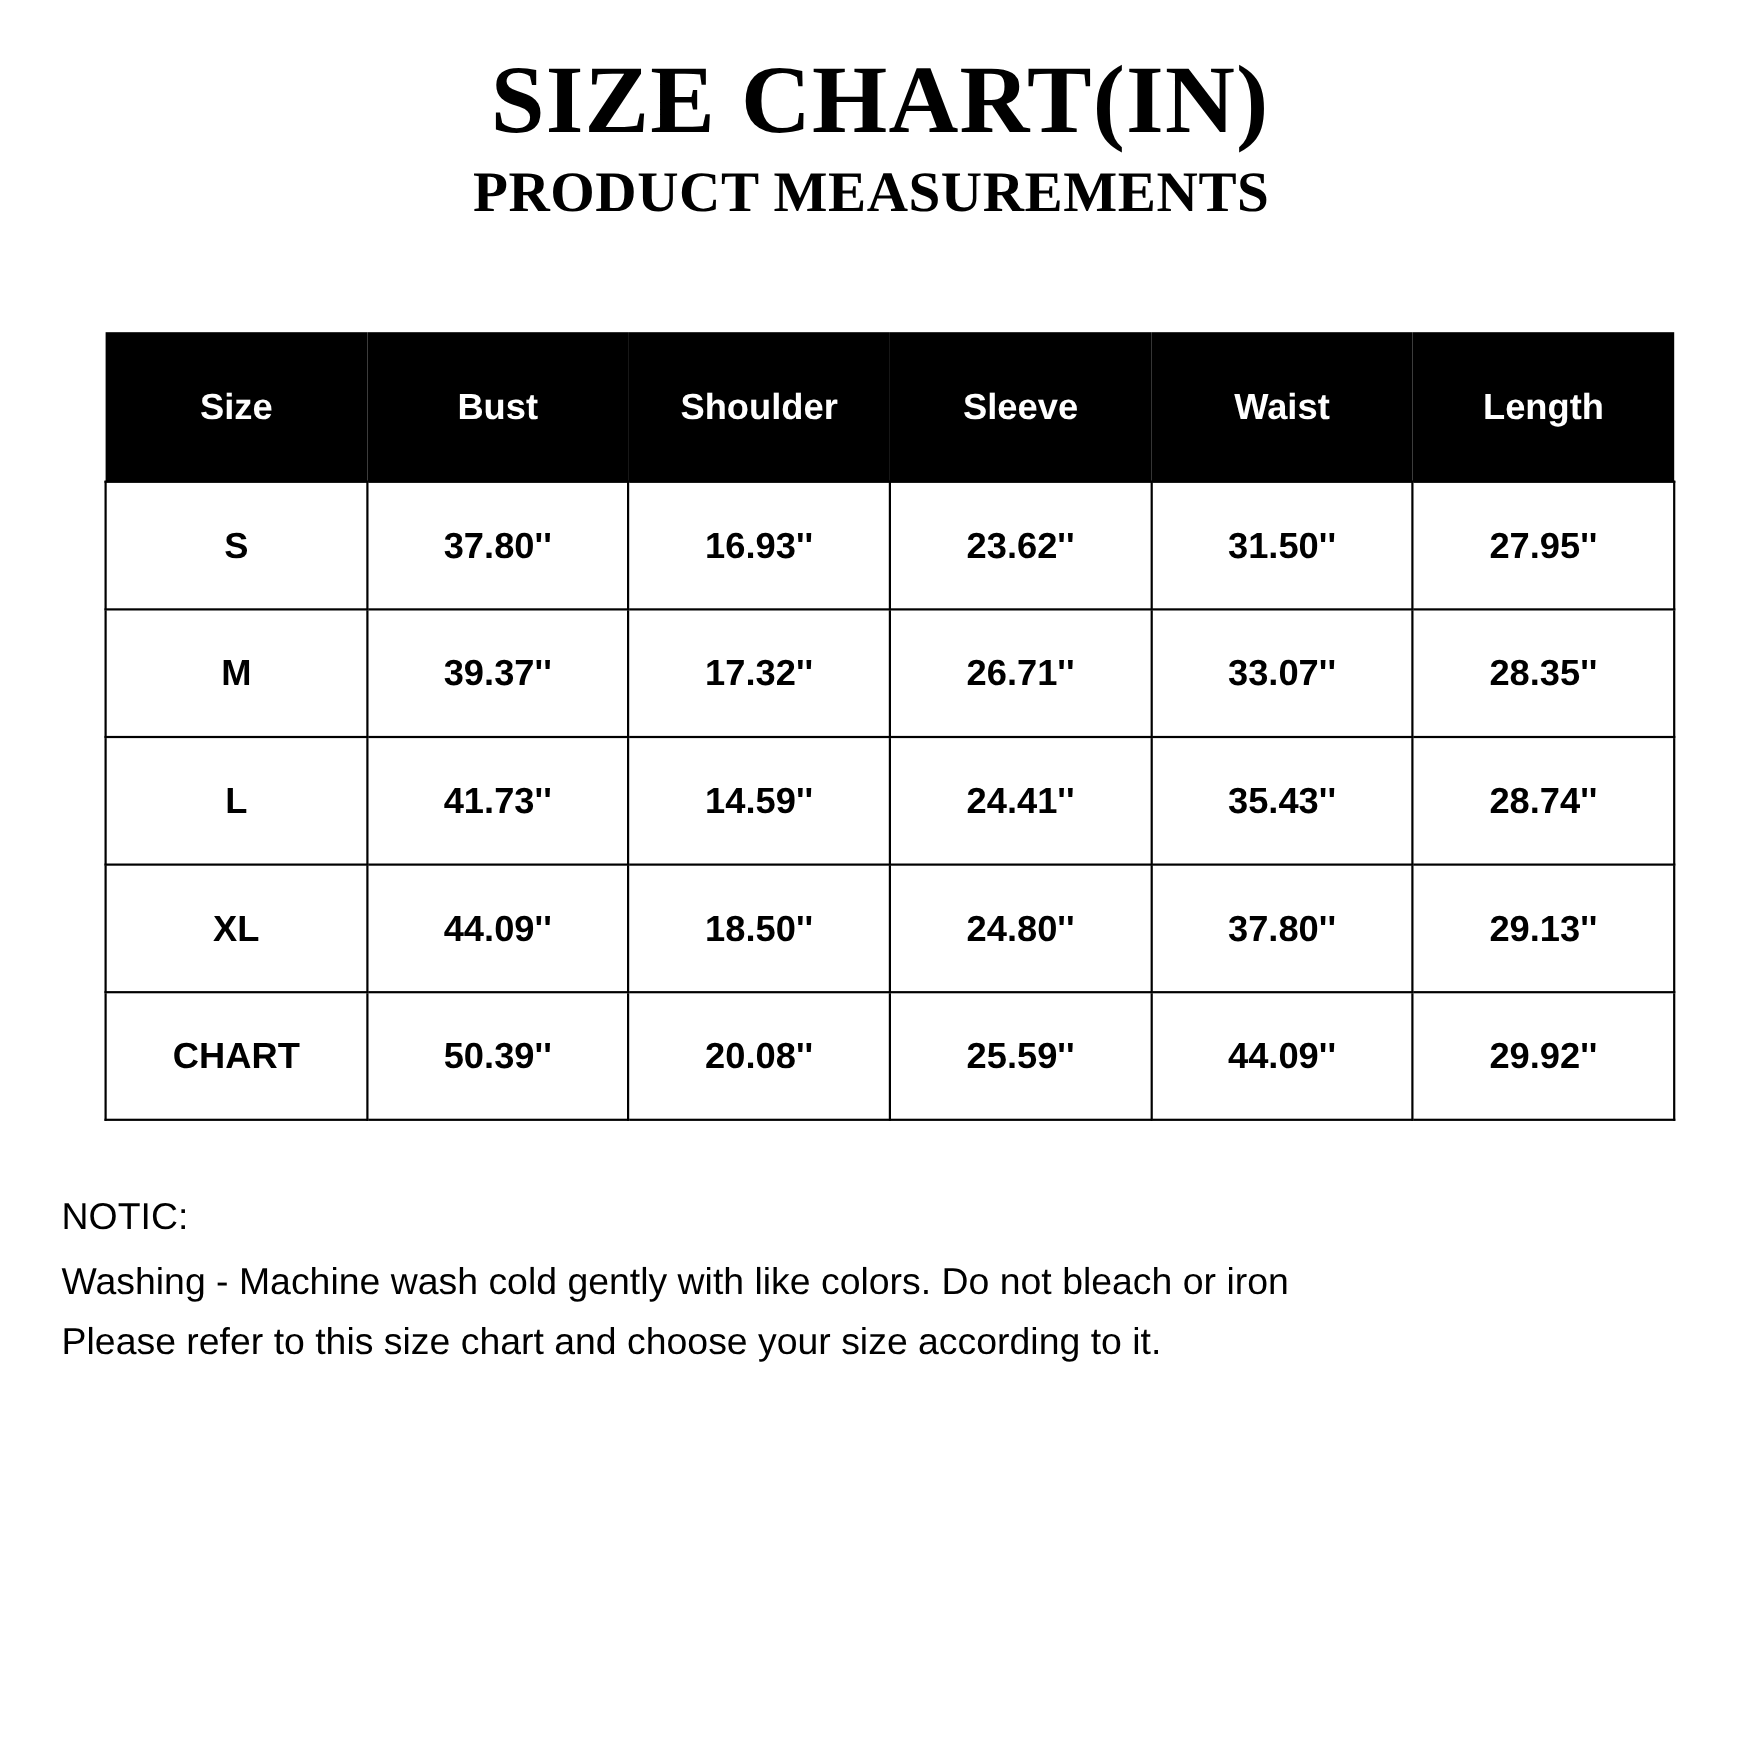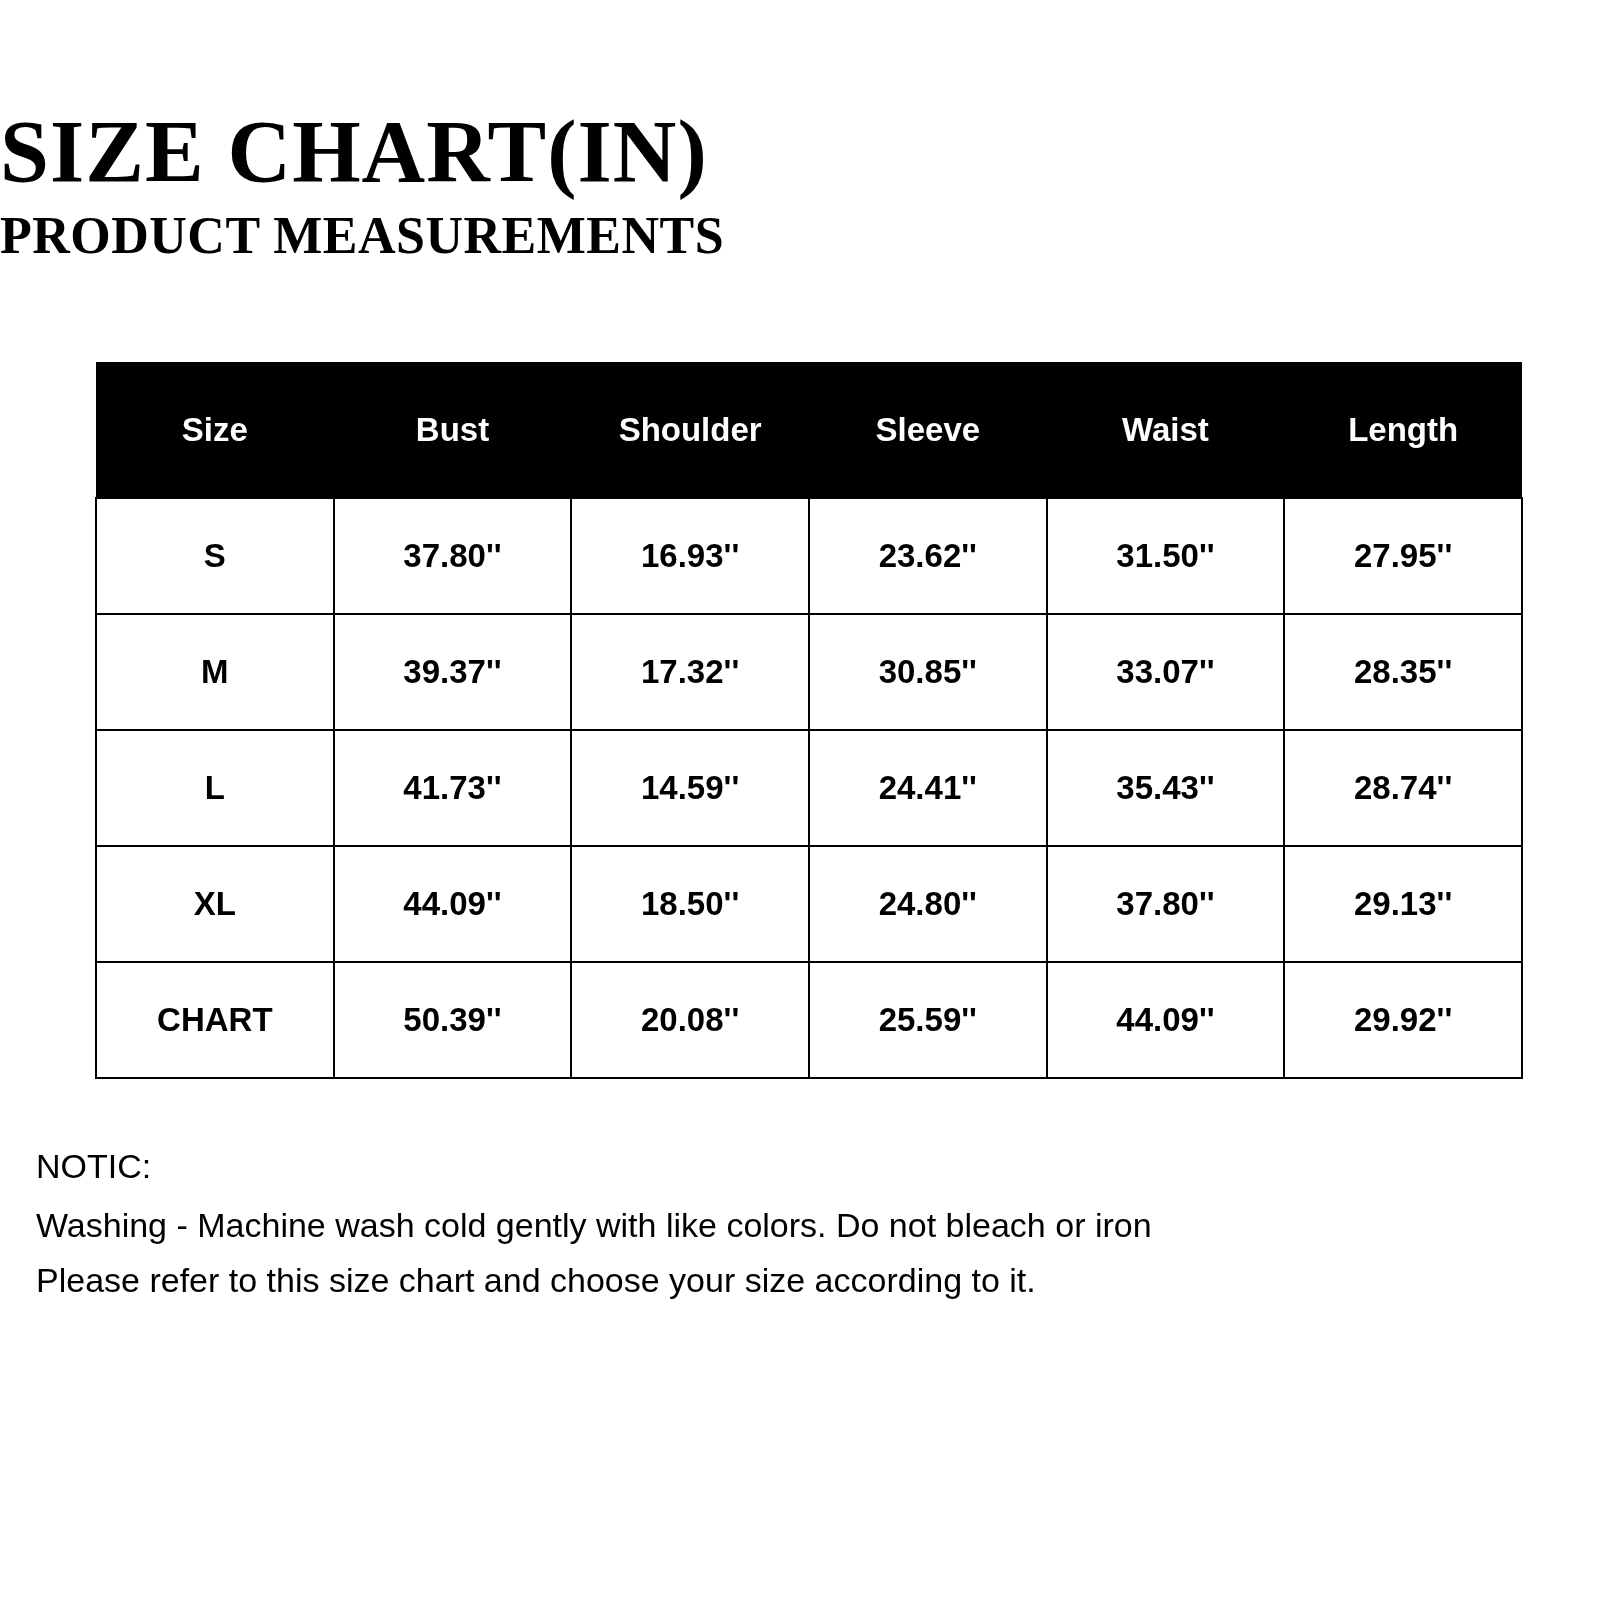--- a/index.html
+++ b/index.html
@@ -14,21 +14,22 @@
     color: #000000;
     overflow: hidden;
   }
   .page {
     position: relative;
     width: 1600px;
     height: 1600px;
     box-sizing: border-box;
   }
   .title-block {
-    padding-top: 108px;
+    text-align: center;
+    padding-top: 48px;
   }
   .title-main {
     font-family: "Liberation Serif", serif;
     font-weight: bold;
     font-size: 88px;
     letter-spacing: 1px;
     line-height: 1.0;
     margin: 0;
   }
   .title-sub {
@@ -67,21 +68,21 @@
     vertical-align: middle;
     font-size: 33px;
     font-weight: bold;
     font-family: "Liberation Sans", sans-serif;
     color: #000000;
   }
   table.size-chart tbody tr td:first-child {
     font-weight: bold;
   }
   .notice {
-    margin: 60px 0 0 36px;
+    margin: 60px 0 0 56px;
     font-size: 34px;
     line-height: 1.62;
     font-family: "Liberation Sans", sans-serif;
     color: #000000;
   }
   .notice-line {
     display: block;
     white-space: nowrap;
   }
   .notice-title {
@@ -117,21 +118,21 @@
           <td>37.80''</td>
           <td>16.93''</td>
           <td>23.62''</td>
           <td>31.50''</td>
           <td>27.95''</td>
         </tr>
         <tr>
           <td>M</td>
           <td>39.37''</td>
           <td>17.32''</td>
-          <td>30.85''</td>
+          <td>26.71''</td>
           <td>33.07''</td>
           <td>28.35''</td>
         </tr>
         <tr>
           <td>L</td>
           <td>41.73''</td>
           <td>14.59''</td>
           <td>24.41''</td>
           <td>35.43''</td>
           <td>28.74''</td>

